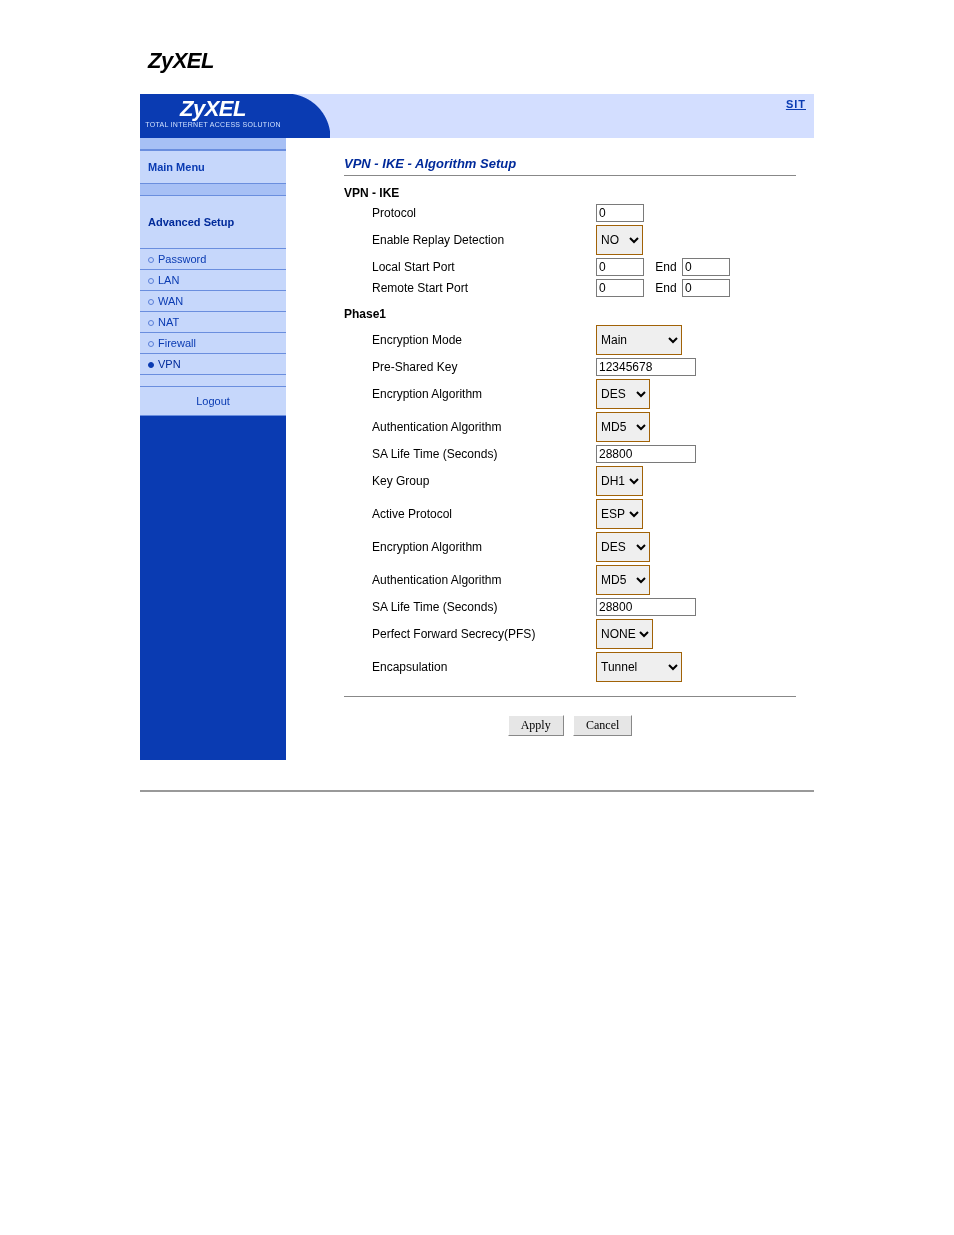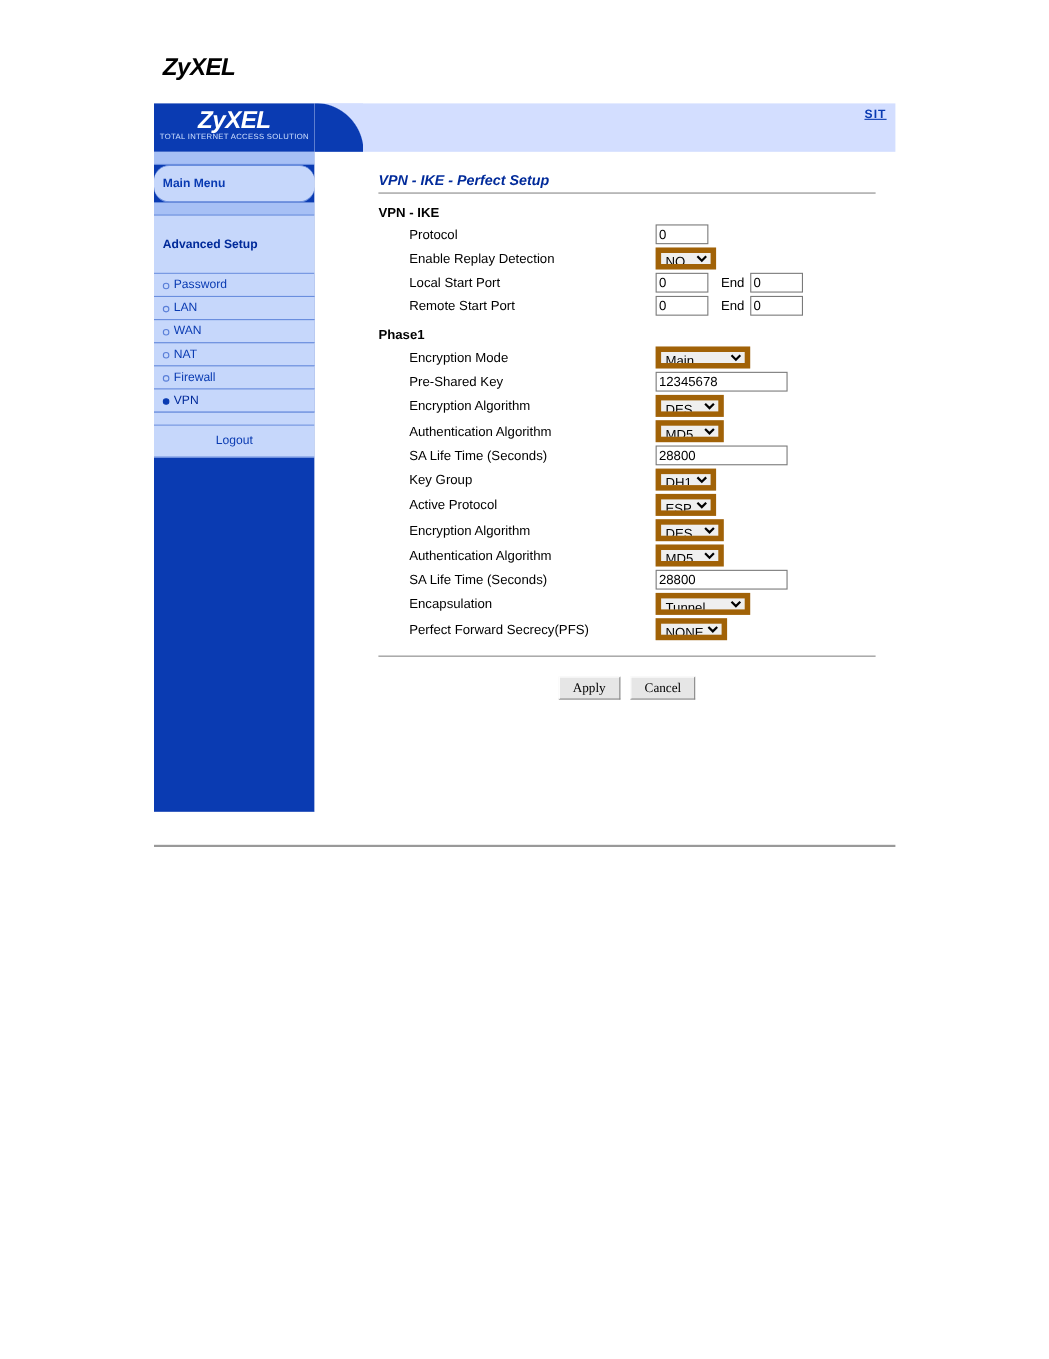--- a/index.html
+++ b/index.html
@@ -91,21 +91,20 @@
     padding: 6px 8px;
     border-bottom: 1px solid #6a8ede;
     font-size: 11px;
   }
   .sb-main {
     background: #c6d7fb;
     color: #0a3bb2;
     font-weight: bold;
     border-top: 1px solid #6a8ede;
     padding: 10px 8px;
-    border-radius: 14px;
   }
   .sb-head {
     background: #c6d7fb;
     color: #002a9a;
     font-weight: bold;
     padding: 20px 8px;
   }
   .sb-item {
     background: #c6d7fb;
     color: #0a3bb2;
@@ -174,26 +173,26 @@
   .ctl { }
   input[type=text] {
     font-family: Arial, sans-serif;
     font-size: 12px;
     height: 18px;
     padding: 1px 2px;
     border: 1px solid #7a7a7a;
     background: #fff;
   }
   input.sm { width: 48px; }
-  input.md { width: 120px; }
+  input.md { width: 100px; }
   select {
     font-family: Arial, sans-serif;
     font-size: 12px;
-    height: 20px;
-    border: 5px solid #a16207;
+    height: 30px;
+    border: 1px solid #a16207;
     background: #efefef;
   }
   .endlbl {
     font-size: 12px;
     margin: 0 2px 0 8px;
   }
   .btnbar {
     text-align: center;
     margin-top: 18px;
   }
@@ -243,21 +242,21 @@
         <a class="sb-item">LAN</a>
         <a class="sb-item">WAN</a>
         <a class="sb-item">NAT</a>
         <a class="sb-item">Firewall</a>
         <a class="sb-item active">VPN</a>
         <div class="sb-gap"></div>
         <a class="sb-logout">Logout</a>
       </div>
 
       <div class="content">
-        <div class="page-title">VPN - IKE - Perfect Setup</div>
+        <div class="page-title">VPN - IKE - Algorithm Setup</div>
         <hr class="rule">
 
         <div class="section-head">VPN - IKE</div>
 
         <div class="form-row">
           <div class="label">Protocol</div>
           <div class="ctl"><input type="text" class="sm" value="0" style=""></div>
         </div>
 
         <div class="form-row">
@@ -332,27 +331,27 @@
           <div class="label">Authentication Algorithm</div>
           <div class="ctl"><select><option>MD5</option><option>SHA1</option></select></div>
         </div>
 
         <div class="form-row">
           <div class="label">SA Life Time (Seconds)</div>
           <div class="ctl"><input type="text" class="md" value="28800" style=""></div>
         </div>
 
         <div class="form-row">
+          <div class="label">Perfect Forward Secrecy(PFS)</div>
+          <div class="ctl"><select><option>NONE</option><option>DH1</option><option>DH2</option></select></div>
+        </div>
+
+        <div class="form-row">
           <div class="label">Encapsulation</div>
           <div class="ctl"><select style="width:86px"><option>Tunnel</option><option>Transport</option></select></div>
-        </div>
-
-        <div class="form-row">
-          <div class="label">Perfect Forward Secrecy(PFS)</div>
-          <div class="ctl"><select><option>NONE</option><option>DH1</option><option>DH2</option></select></div>
         </div>
 
         <hr class="rule" style="margin-top:14px">
 
         <div class="btnbar">
           <button>Apply</button>
           <button>Cancel</button>
         </div>
       </div>
     </div>

